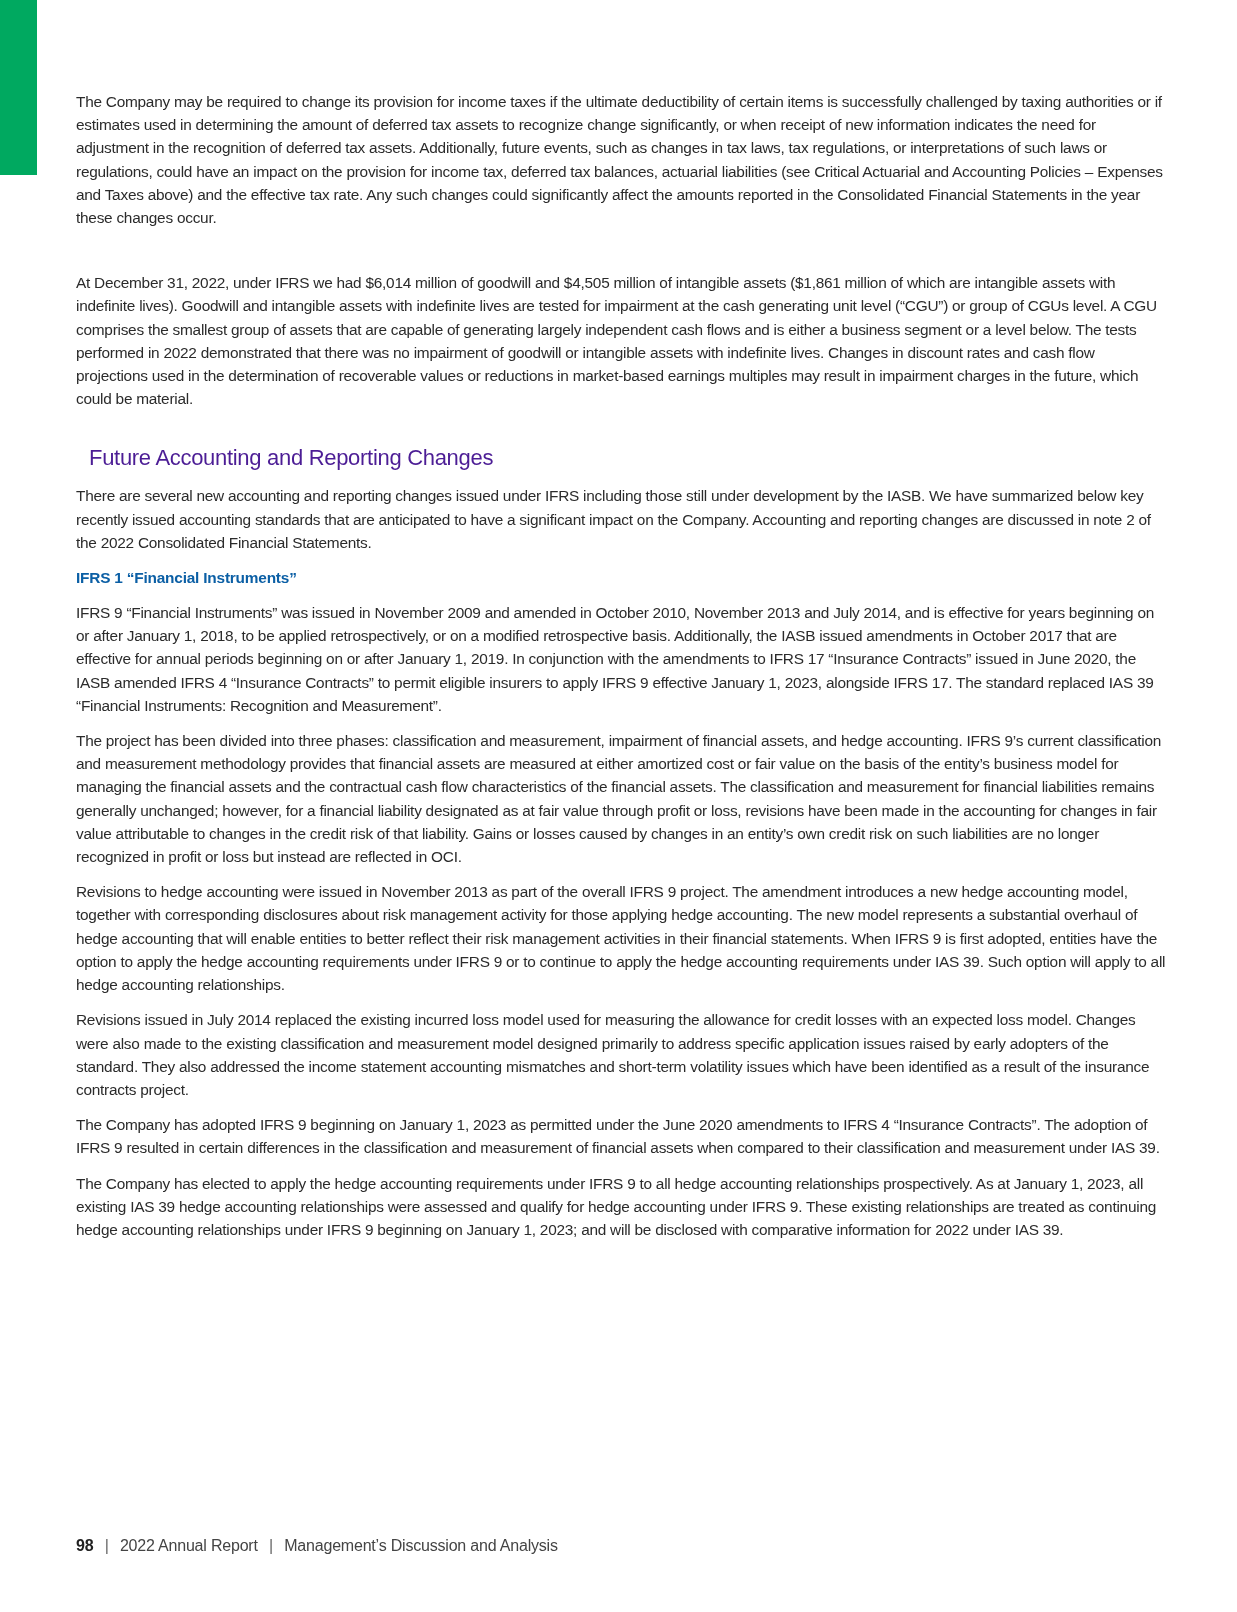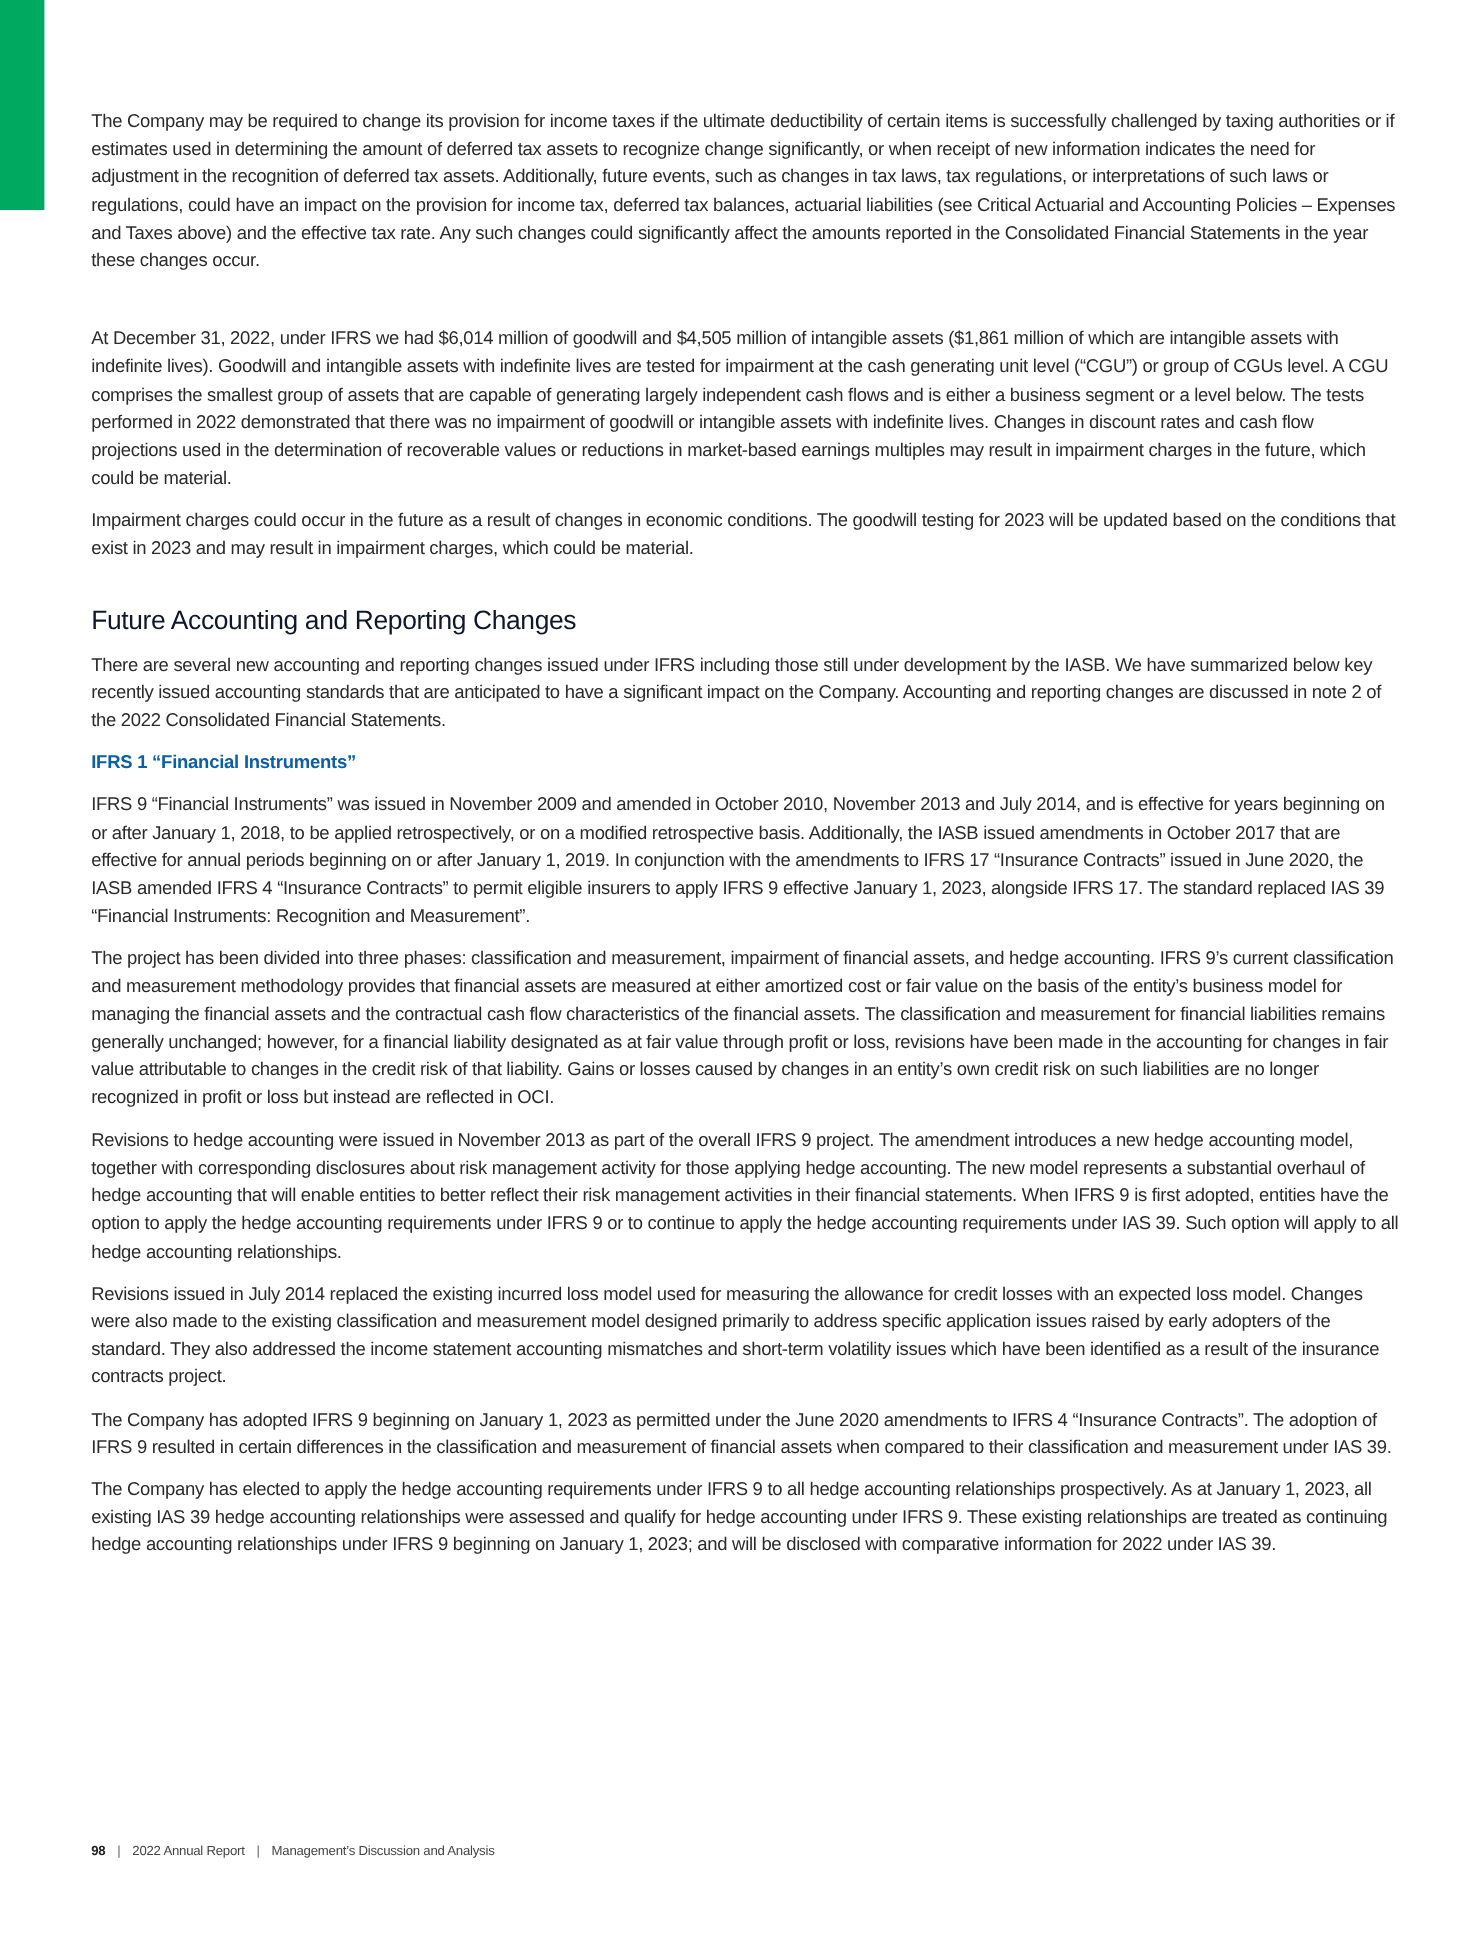--- a/index.html
+++ b/index.html
@@ -19,44 +19,43 @@
     margin: 12px 0 12px 0;
     font-size: 15.4px; line-height: 23.2px;
     letter-spacing: -0.25px;
     font-stretch: condensed;
   }
   .subhead {
     color: #0b5fa5; font-weight: bold; font-size: 15.4px; line-height: 23px;
     margin: 0; letter-spacing: -0.2px;
   }
   .h2 {
-    font-size: 22px; line-height: 28px; color: #0f172a; margin: 0 0 1px 0;
+    font-size: 22px; line-height: 28px; color: #4c1d95; margin: 0 0 1px 13px;
     letter-spacing: -0.3px;
   }
   .gap-lg { height: 22px; }
   .gap-md { height: 18px; }
   .footer {
     position: absolute; left: 76px; top: 1537px;
-    font-size: 11px; color: #444; letter-spacing: -0.2px; text-align: center;
+    font-size: 16px; color: #444; letter-spacing: -0.2px; text-align: center;
   }
   .footer .pnum { font-weight: bold; color: #222; }
   .footer .sep { margin: 0 7px; color: #666; }
 </style>
 </head>
 <body>
 
 <div class="side-tab"></div>
 
 <div class="content">
   <p>The Company may be required to change its provision for income taxes if the ultimate deductibility of certain items is successfully challenged by taxing authorities or if estimates used in determining the amount of deferred tax assets to recognize change significantly, or when receipt of new information indicates the need for adjustment in the recognition of deferred tax assets. Additionally, future events, such as changes in tax laws, tax regulations, or interpretations of such laws or regulations, could have an impact on the provision for income tax, deferred tax balances, actuarial liabilities (see Critical Actuarial and Accounting Policies – Expenses and Taxes above) and the effective tax rate. Any such changes could significantly affect the amounts reported in the Consolidated Financial Statements in the year these changes occur.</p>
 
   <div class="gap-md"></div>
 
   <p>At December 31, 2022, under IFRS we had $6,014 million of goodwill and $4,505 million of intangible assets ($1,861 million of which are intangible assets with indefinite lives). Goodwill and intangible assets with indefinite lives are tested for impairment at the cash generating unit level (“CGU”) or group of CGUs level. A CGU comprises the smallest group of assets that are capable of generating largely independent cash flows and is either a business segment or a level below. The tests performed in 2022 demonstrated that there was no impairment of goodwill or intangible assets with indefinite lives. Changes in discount rates and cash flow projections used in the determination of recoverable values or reductions in market-based earnings multiples may result in impairment charges in the future, which could be material.</p>
-  <p>Impairment charges could occur in the future as a result of changes in economic conditions. The goodwill testing for 2023 will be updated based on the conditions that exist in 2023 and may result in impairment charges, which could be material.</p>
 
   <div class="gap-lg"></div>
 
   <div class="h2">Future Accounting and Reporting Changes</div>
   <p>There are several new accounting and reporting changes issued under IFRS including those still under development by the IASB. We have summarized below key recently issued accounting standards that are anticipated to have a significant impact on the Company. Accounting and reporting changes are discussed in note 2 of the 2022 Consolidated Financial Statements.</p>
 
   <div class="subhead">IFRS 1 “Financial Instruments”</div>
   <p>IFRS 9 “Financial Instruments” was issued in November 2009 and amended in October 2010, November 2013 and July 2014, and is effective for years beginning on or after January 1, 2018, to be applied retrospectively, or on a modified retrospective basis. Additionally, the IASB issued amendments in October 2017 that are effective for annual periods beginning on or after January 1, 2019. In conjunction with the amendments to IFRS 17 “Insurance Contracts” issued in June 2020, the IASB amended IFRS 4 “Insurance Contracts” to permit eligible insurers to apply IFRS 9 effective January 1, 2023, alongside IFRS 17. The standard replaced IAS 39 “Financial Instruments: Recognition and Measurement”.</p>
   <p>The project has been divided into three phases: classification and measurement, impairment of financial assets, and hedge accounting. IFRS 9’s current classification and measurement methodology provides that financial assets are measured at either amortized cost or fair value on the basis of the entity’s business model for managing the financial assets and the contractual cash flow characteristics of the financial assets. The classification and measurement for financial liabilities remains generally unchanged; however, for a financial liability designated as at fair value through profit or loss, revisions have been made in the accounting for changes in fair value attributable to changes in the credit risk of that liability. Gains or losses caused by changes in an entity’s own credit risk on such liabilities are no longer recognized in profit or loss but instead are reflected in OCI.</p>
   <p>Revisions to hedge accounting were issued in November 2013 as part of the overall IFRS 9 project. The amendment introduces a new hedge accounting model, together with corresponding disclosures about risk management activity for those applying hedge accounting. The new model represents a substantial overhaul of hedge accounting that will enable entities to better reflect their risk management activities in their financial statements. When IFRS 9 is first adopted, entities have the option to apply the hedge accounting requirements under IFRS 9 or to continue to apply the hedge accounting requirements under IAS 39. Such option will apply to all hedge accounting relationships.</p>

